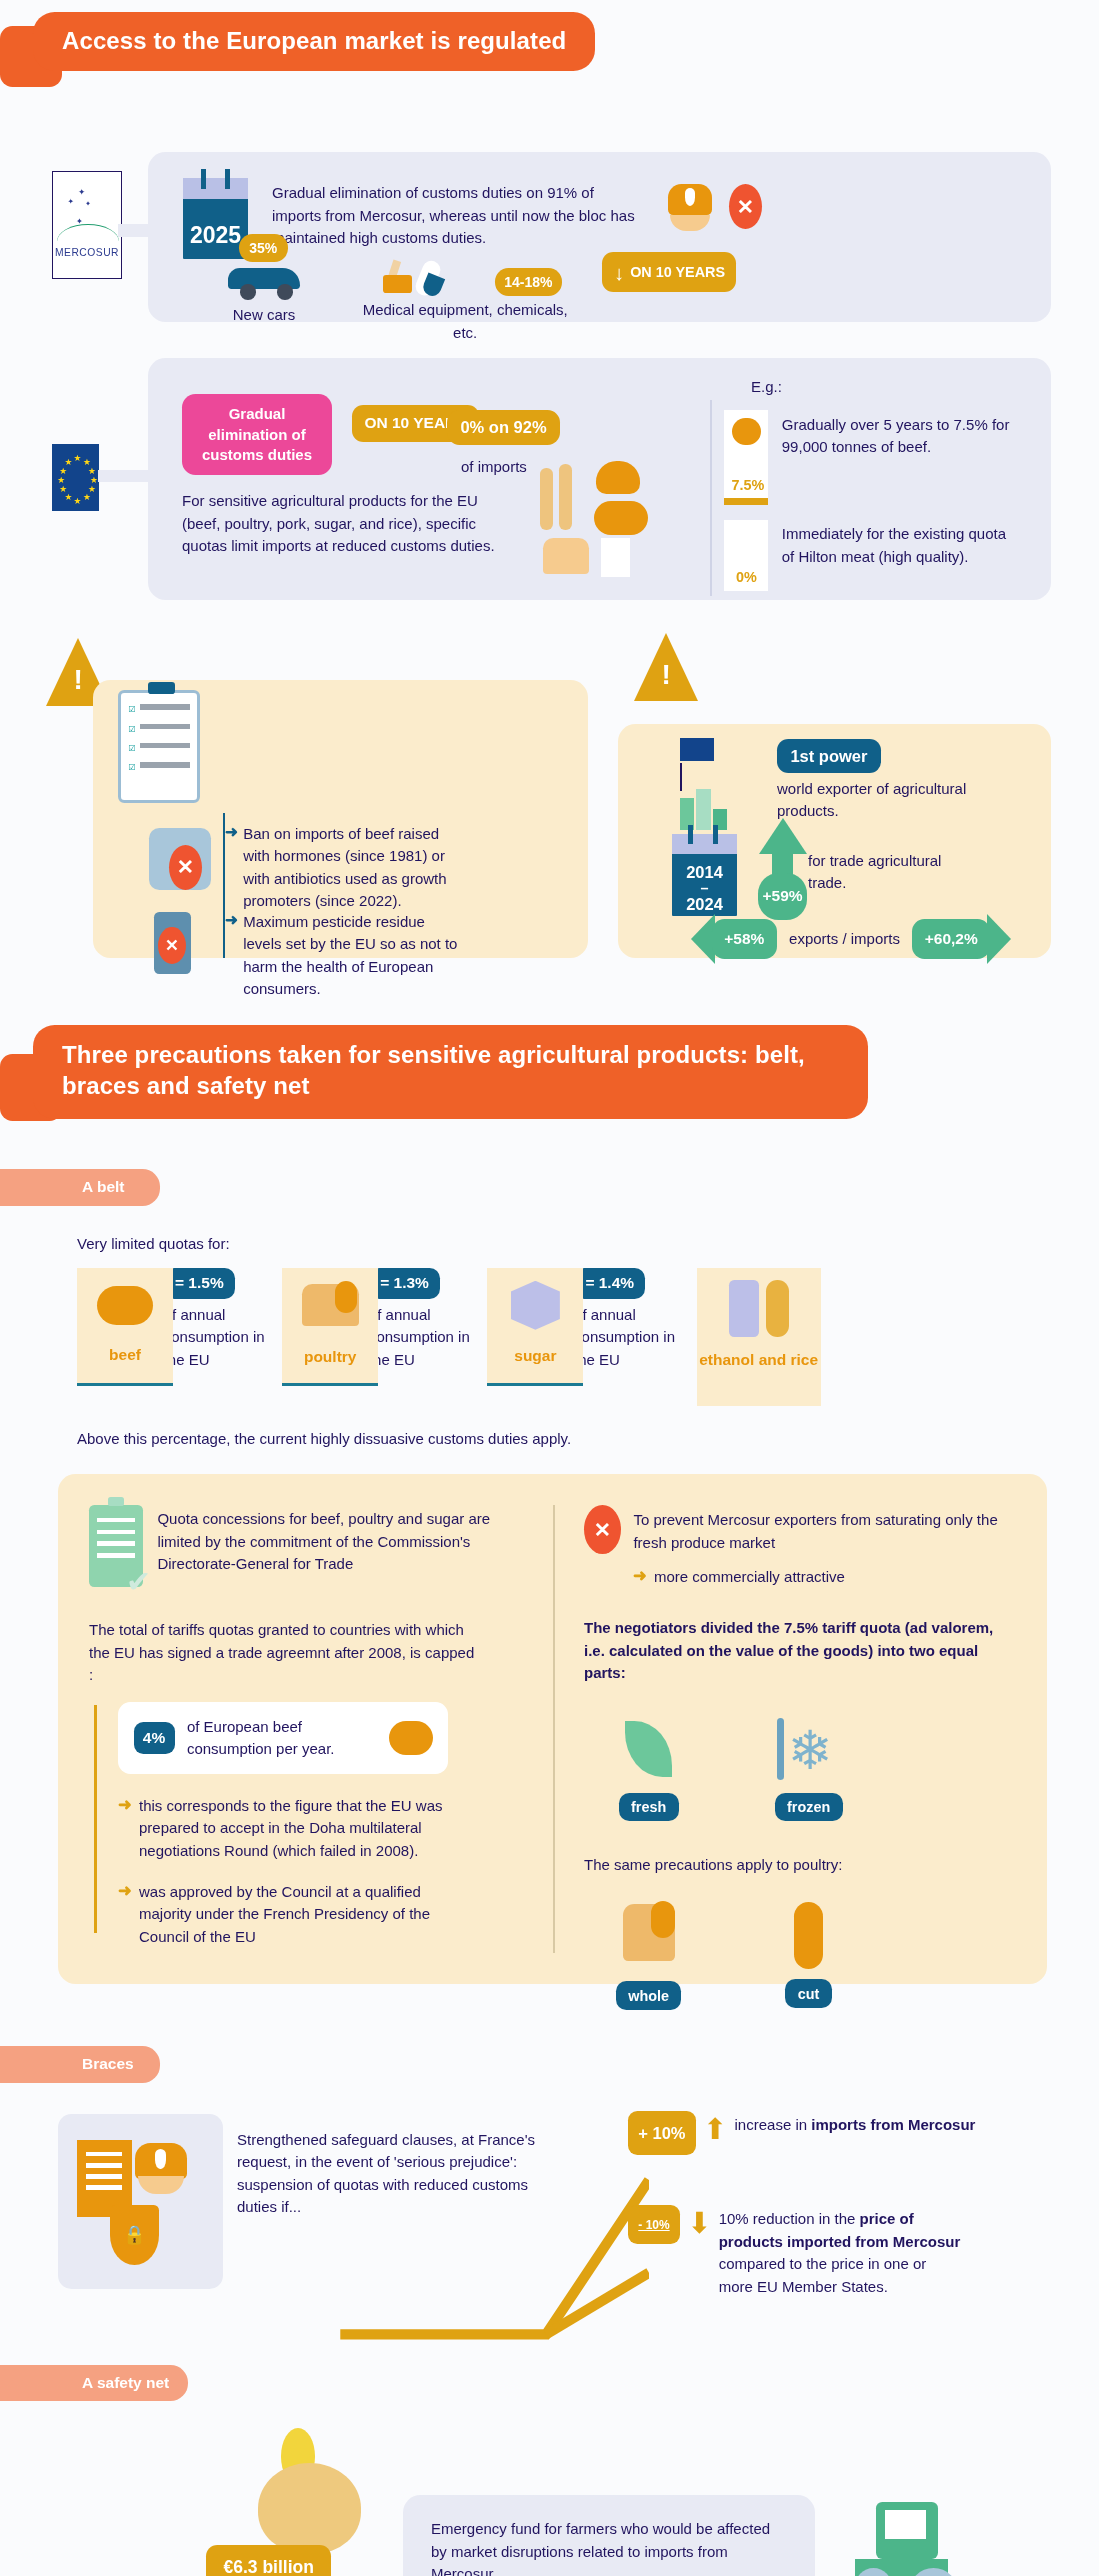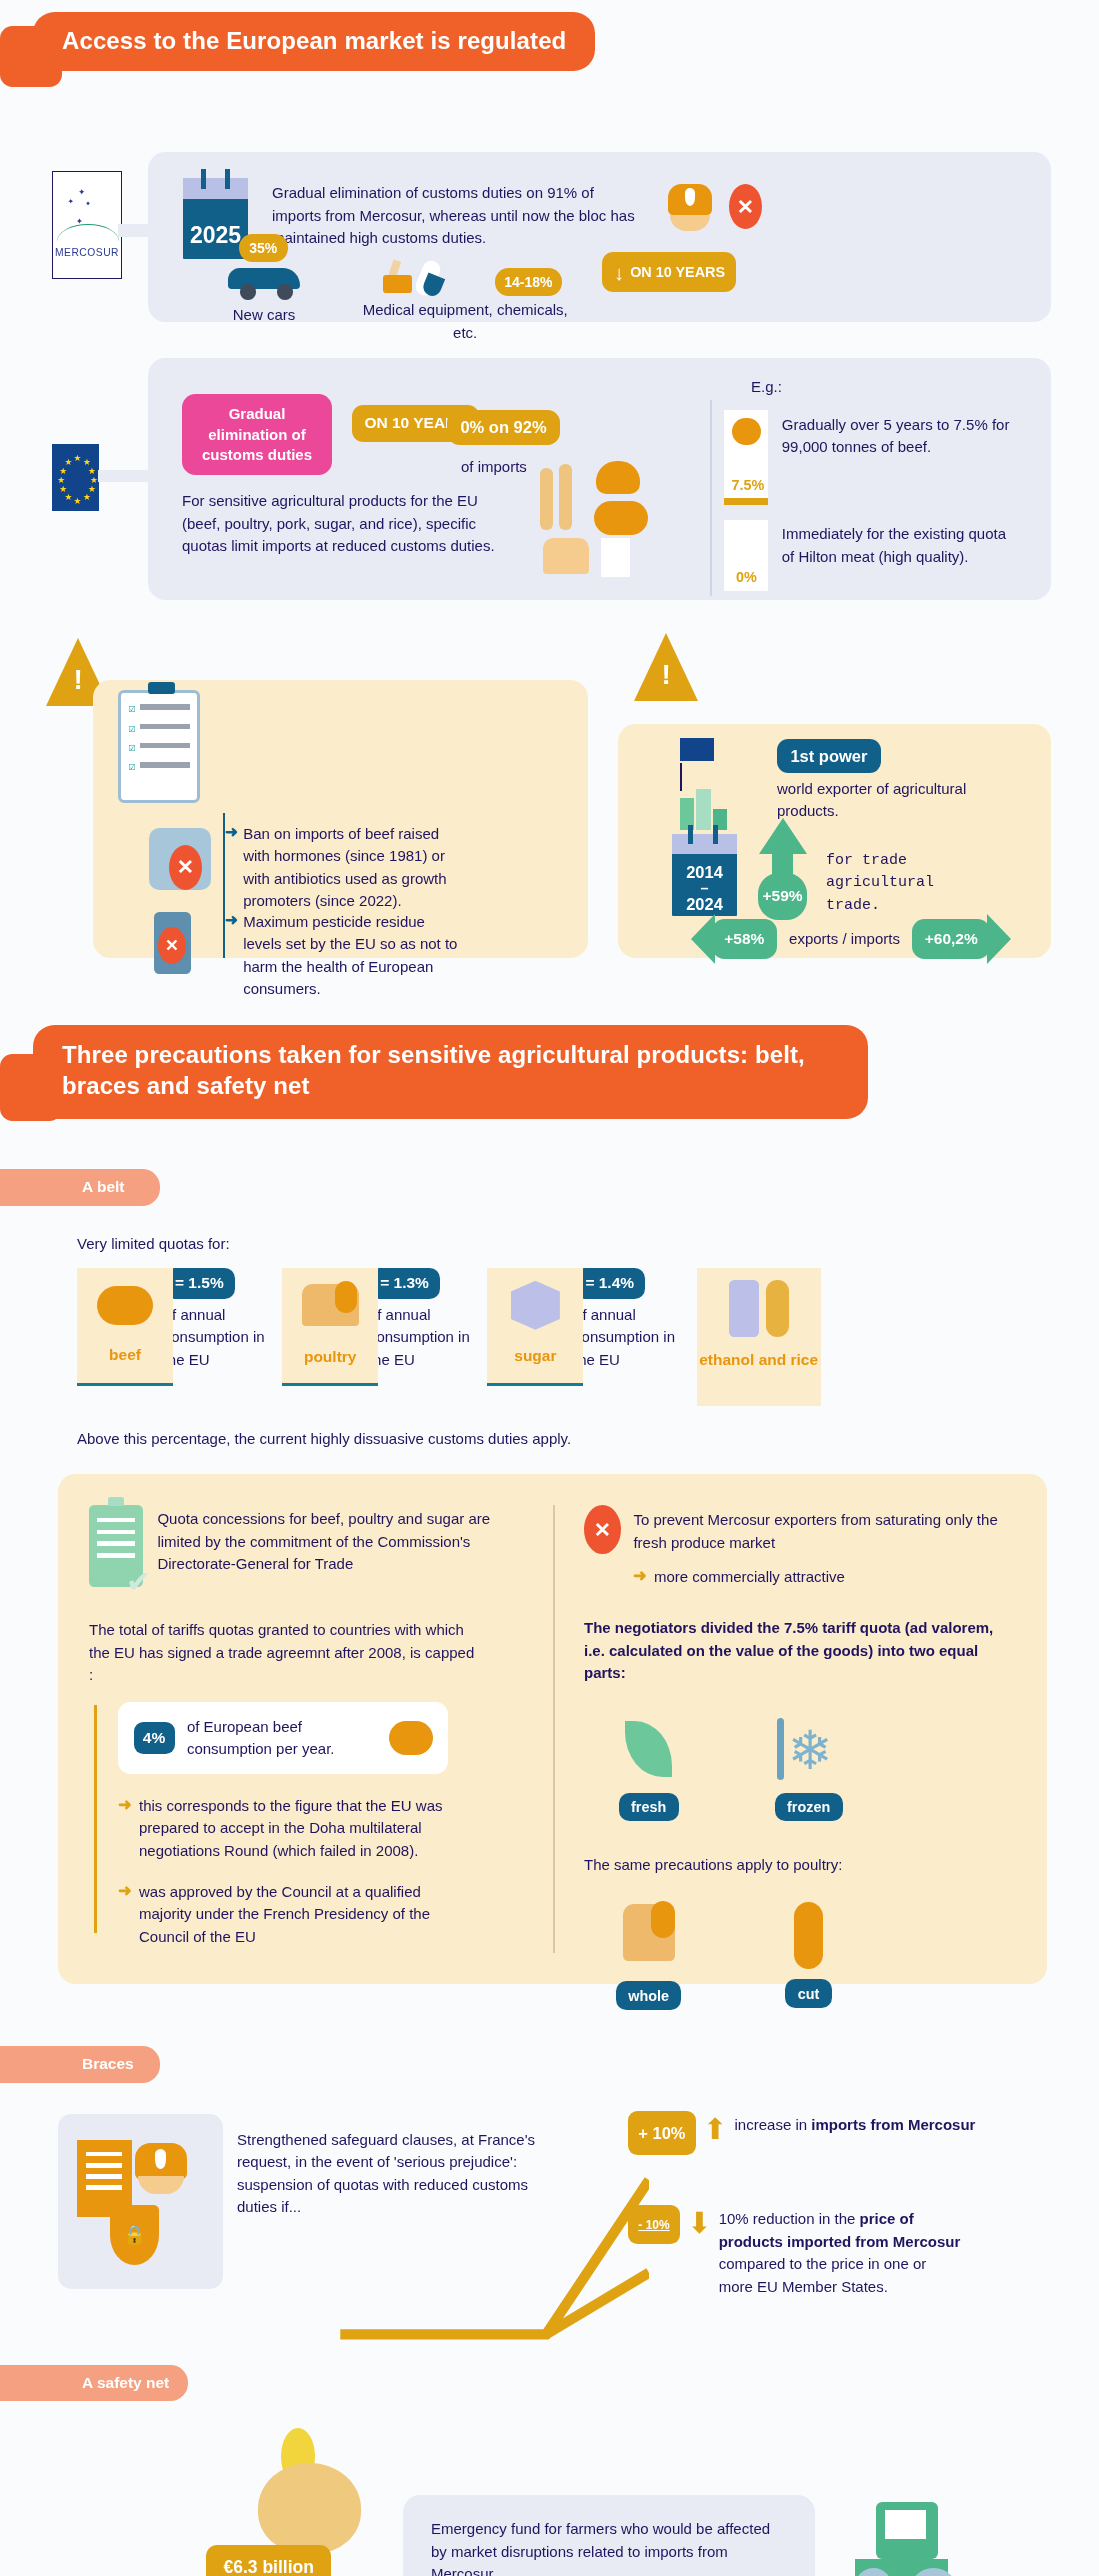--- a/index.html
+++ b/index.html
@@ -309,21 +309,21 @@
           <div style="font-size:14.4px;">–</div>
           <div style="font-size:16.5px;">2024</div>
         </div>
       </div>
 
       <div style="position:absolute;left:140px;top:94px;text-align:center;">
         <div style="width:0;height:0;border-left:24px solid transparent;border-right:24px solid transparent;border-bottom:36px solid #4cb58a;margin:0 auto;"></div>
         <div style="width:21.6px;height:29px;background:#4cb58a;margin:0 auto;"></div>
         <div style="width:49px;height:47px;background:#4cb58a;border-radius:20.6px;margin:-10.3px auto 0;display:flex;align-items:center;justify-content:center;color:#fff;font-weight:bold;font-size:15.5px;">+59%</div>
       </div>
-      <div class="txt" style="position:absolute;left:208px;top:126px;width:170px;font-family:Liberation Mono, monospace;">for trade agricultural trade.</div>
+      <div class="txt" style="position:absolute;left:190px;top:126px;width:170px;">for trade agricultural trade.</div>
 
       <div style="position:absolute;left:19px;top:190px;width:428px;display:flex;align-items:center;justify-content:center;gap:5.2px;">
         <div style="display:flex;align-items:center;">
           <div style="width:0;height:0;border-top:25px solid transparent;border-bottom:25px solid transparent;border-right:24px solid #4cb58a;"></div>
           <div style="background:#4cb58a;color:#fff;font-weight:bold;font-size:15.5px;border-radius:12.4px;padding:11.3px 12.4px;margin-left:-3.1px;">+58%</div>
         </div>
         <div class="txt" style="padding:0 7.2px;">exports / imports</div>
         <div style="display:flex;align-items:center;">
           <div style="background:#4cb58a;color:#fff;font-weight:bold;font-size:15.5px;border-radius:12.4px;padding:11.3px 12.4px;margin-right:-3.1px;">+60,2%</div>
           <div style="width:0;height:0;border-top:25px solid transparent;border-bottom:25px solid transparent;border-left:24px solid #4cb58a;"></div>

